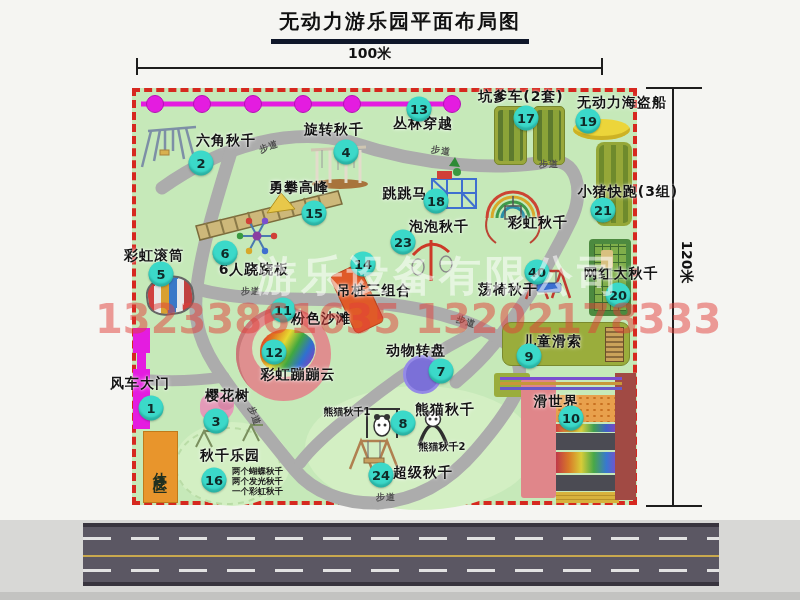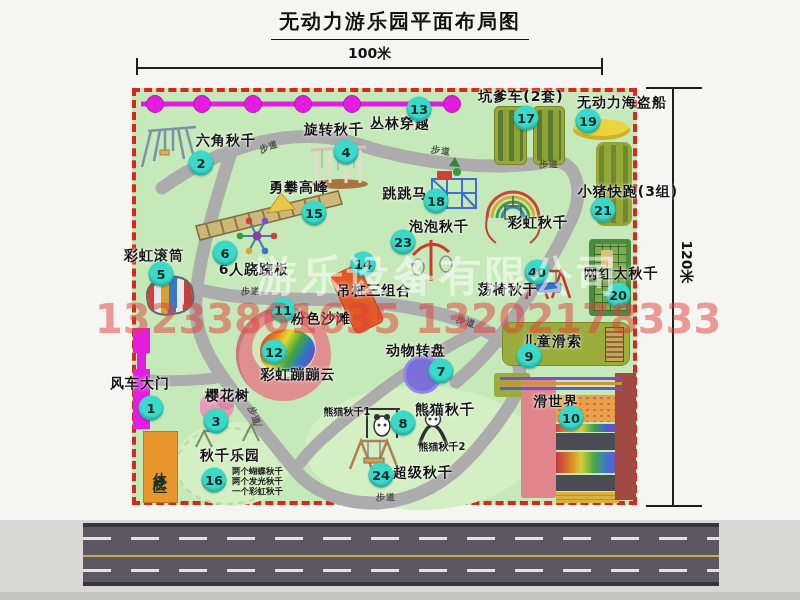--- a/index.html
+++ b/index.html
@@ -18,21 +18,21 @@
          background:#3bd9c9;display:flex;align-items:center;justify-content:center;font-weight:bold;
          font-size:13px;color:#102a28;z-index:31;
          box-shadow:inset 0 -3px 2px rgba(0,90,80,.3),0 1px 2px rgba(0,0,0,.25);}
   .trail-lbl{position:absolute;transform:translate(-50%,-50%);font-size:9px;font-weight:bold;
              color:#4c4c4c;z-index:29;letter-spacing:1px;}
   .notes{position:absolute;font-size:8.5px;line-height:10px;font-weight:bold;color:#1c1c1c;
          z-index:30;white-space:nowrap;}
   .dim{position:absolute;background:#1d1d1d;z-index:20;}
   .dim-lbl{position:absolute;font-size:14px;font-weight:bold;color:#111;z-index:20;white-space:nowrap;}
   .title{position:absolute;left:400px;top:8px;transform:translateX(-50%);font-size:20px;font-weight:bold;
-         color:#111;letter-spacing:2px;border-bottom:1px solid #0f172a;padding:0 8px 4px;z-index:20;
+         color:#111;letter-spacing:2px;border-bottom:5px solid #0f172a;padding:0 8px 4px;z-index:20;
          white-space:nowrap;}
   .wm-co{position:absolute;left:255px;top:248px;z-index:40;font-size:42px;font-weight:bold;
          color:rgba(255,255,255,.55);white-space:nowrap;letter-spacing:4px;}
   .wm-ph{position:absolute;left:95px;top:296px;z-index:41;font-size:40px;font-weight:bold;
          color:rgba(225,62,55,.5);white-space:nowrap;}
   .road-band{position:absolute;left:0;top:520px;width:800px;height:72px;background:#d8d8d6;z-index:4;}
   .road{position:absolute;left:83px;top:523px;width:636px;height:63px;background:#5b5763;
         border-top:4px solid #38343e;border-bottom:4px solid #38343e;box-sizing:border-box;z-index:5;}
   .road-dash{position:absolute;left:0;width:100%;height:3px;
         background:repeating-linear-gradient(90deg,#e2e2e2 0 28px,transparent 28px 48px);}
@@ -281,21 +281,21 @@
   <div class="lbl" style="left:213px;top:396px;padding-left:29px;">樱花树</div>
   <div class="lbl" style="left:334px;top:130px;">旋转秋千</div>
   <div class="lbl" style="left:154px;top:256px;">彩虹滚筒</div>
   <div class="lbl" style="left:254px;top:270px;">6人跷跷板</div>
   <div class="lbl" style="left:416px;top:351px;">动物转盘</div>
   <div class="lbl" style="left:445px;top:410px;">熊猫秋千</div>
   <div class="lbl" style="left:552px;top:342px;">儿童滑索</div>
   <div class="lbl" style="left:556px;top:402px;">滑世界</div>
   <div class="lbl" style="left:321px;top:319px;">粉色沙滩</div>
   <div class="lbl" style="left:298px;top:375px;">彩虹蹦蹦云</div>
-  <div class="lbl" style="left:400px;top:124px;">丛林穿越</div>
+  <div class="lbl" style="left:423px;top:124px;">丛林穿越</div>
   <div class="lbl" style="left:374px;top:291px;">吊桩三组合</div>
   <div class="lbl" style="left:299px;top:188px;">勇攀高峰</div>
   <div class="lbl" style="left:230px;top:456px;text-align:right;">秋千乐园</div>
   <div class="lbl" style="left:521px;top:97px;">坑爹车(2套)</div>
   <div class="lbl" style="left:405px;top:194px;">跳跳马</div>
   <div class="lbl" style="left:622px;top:103px;">无动力海盗船</div>
   <div class="lbl" style="left:621px;top:274px;">网红大秋千</div>
   <div class="lbl" style="left:628px;top:192px;">小猪快跑(3组)</div>
   <div class="lbl" style="left:508px;top:290px;">荡椅秋千</div>
   <div class="lbl" style="left:439px;top:227px;">泡泡秋千</div>

